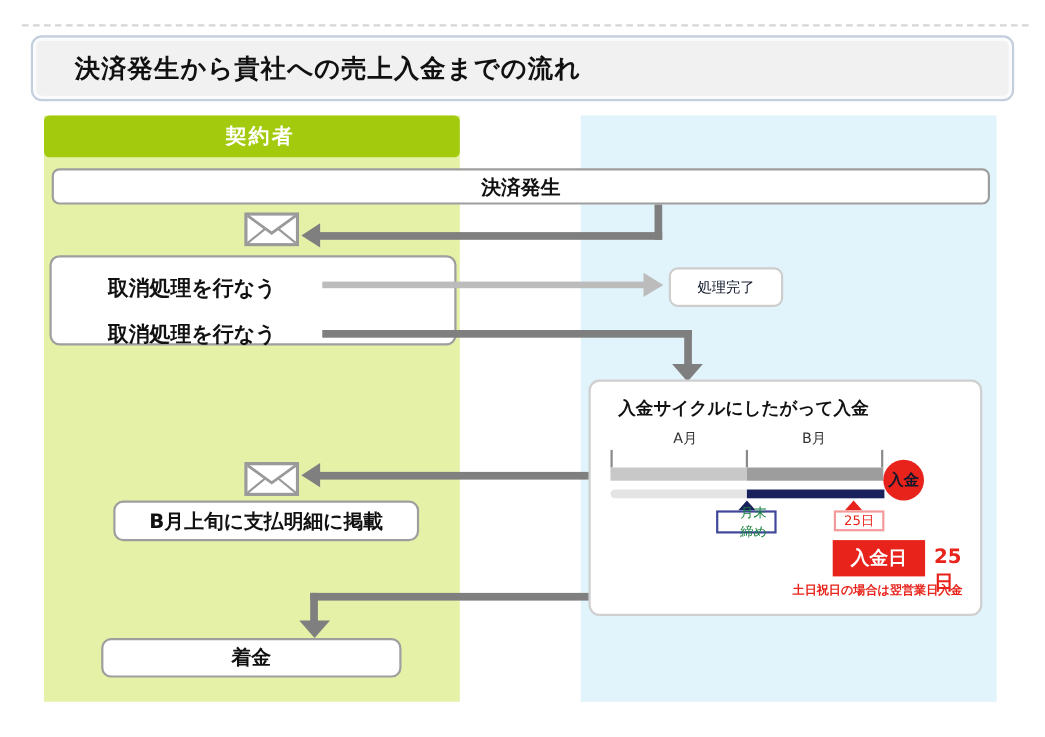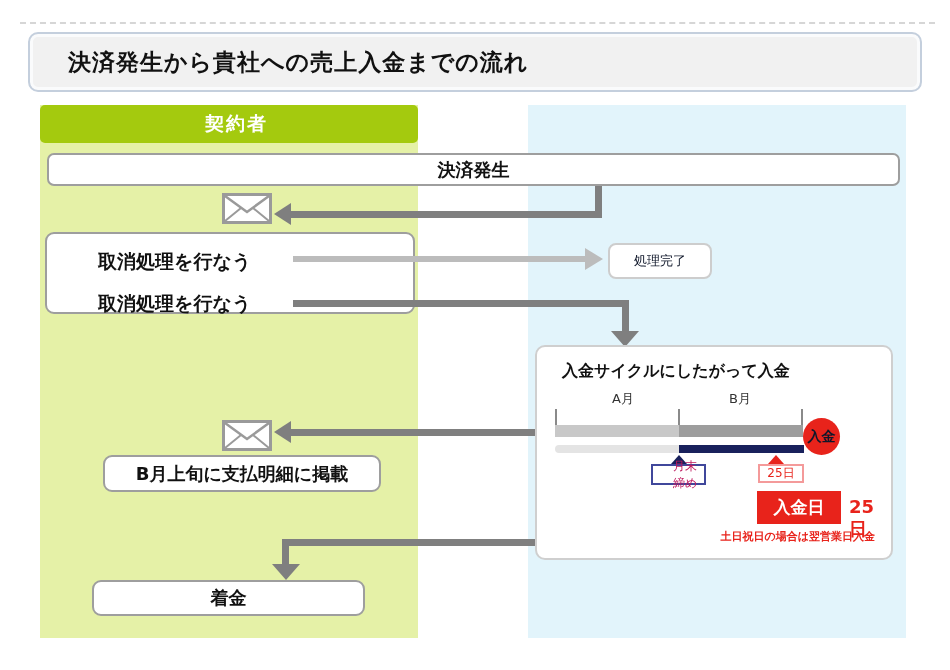--- a/index.html
+++ b/index.html
@@ -52,21 +52,21 @@
   .mlabel { top:43px; width:124px; text-align:center; font-size:13px; color:#333; }
   .bar { top:78px; height:12px; }
   .bar2 { top:98px; height:8px; }
   .deposit-circle { left:234px; top:71px; width:37px; height:37px; border-radius:50%;
     background:#e8231b; color:#0f172a; font-size:14px; font-weight:bold;
     display:flex; align-items:center; justify-content:center; z-index:2;margin-left:32px; }
   .tri-up-navy { border-left:8px solid transparent; border-right:8px solid transparent; border-bottom:9px solid #19215c; }
   .tri-up-red  { border-left:8px solid transparent; border-right:8px solid transparent; border-bottom:9px solid #e8231b; }
   .closing-box { left:114px; top:117px; width:55px; height:21px; background:#fff;
     border:2px solid #40479b; display:flex; align-items:center; justify-content:center;
-    font-size:12px; color:#be185d;padding-left:20px; }
+    font-size:12px; color:#15803d;padding-left:20px; }
   .day-box { left:221px; top:117px; width:46px; height:19px; background:#fff;
     border:2px solid #f49a9a; display:flex; align-items:center; justify-content:center;
     font-size:12px; color:#e8231b; }
   .deposit-day-box { left:220px; top:144px; width:84px; height:33px; background:#e8231b;
     color:#fff; font-size:17px; font-weight:bold; display:flex; align-items:center; justify-content:center; }
   .deposit-day-val { left:312px; top:149px; font-size:18px; font-weight:bold; color:#e8231b; }
   .holiday-note { right:16px; top:182px; font-size:11px; font-weight:bold; color:#e8231b; white-space:nowrap; }
 
   .mail { width:50px; height:31px; }
 </style>

